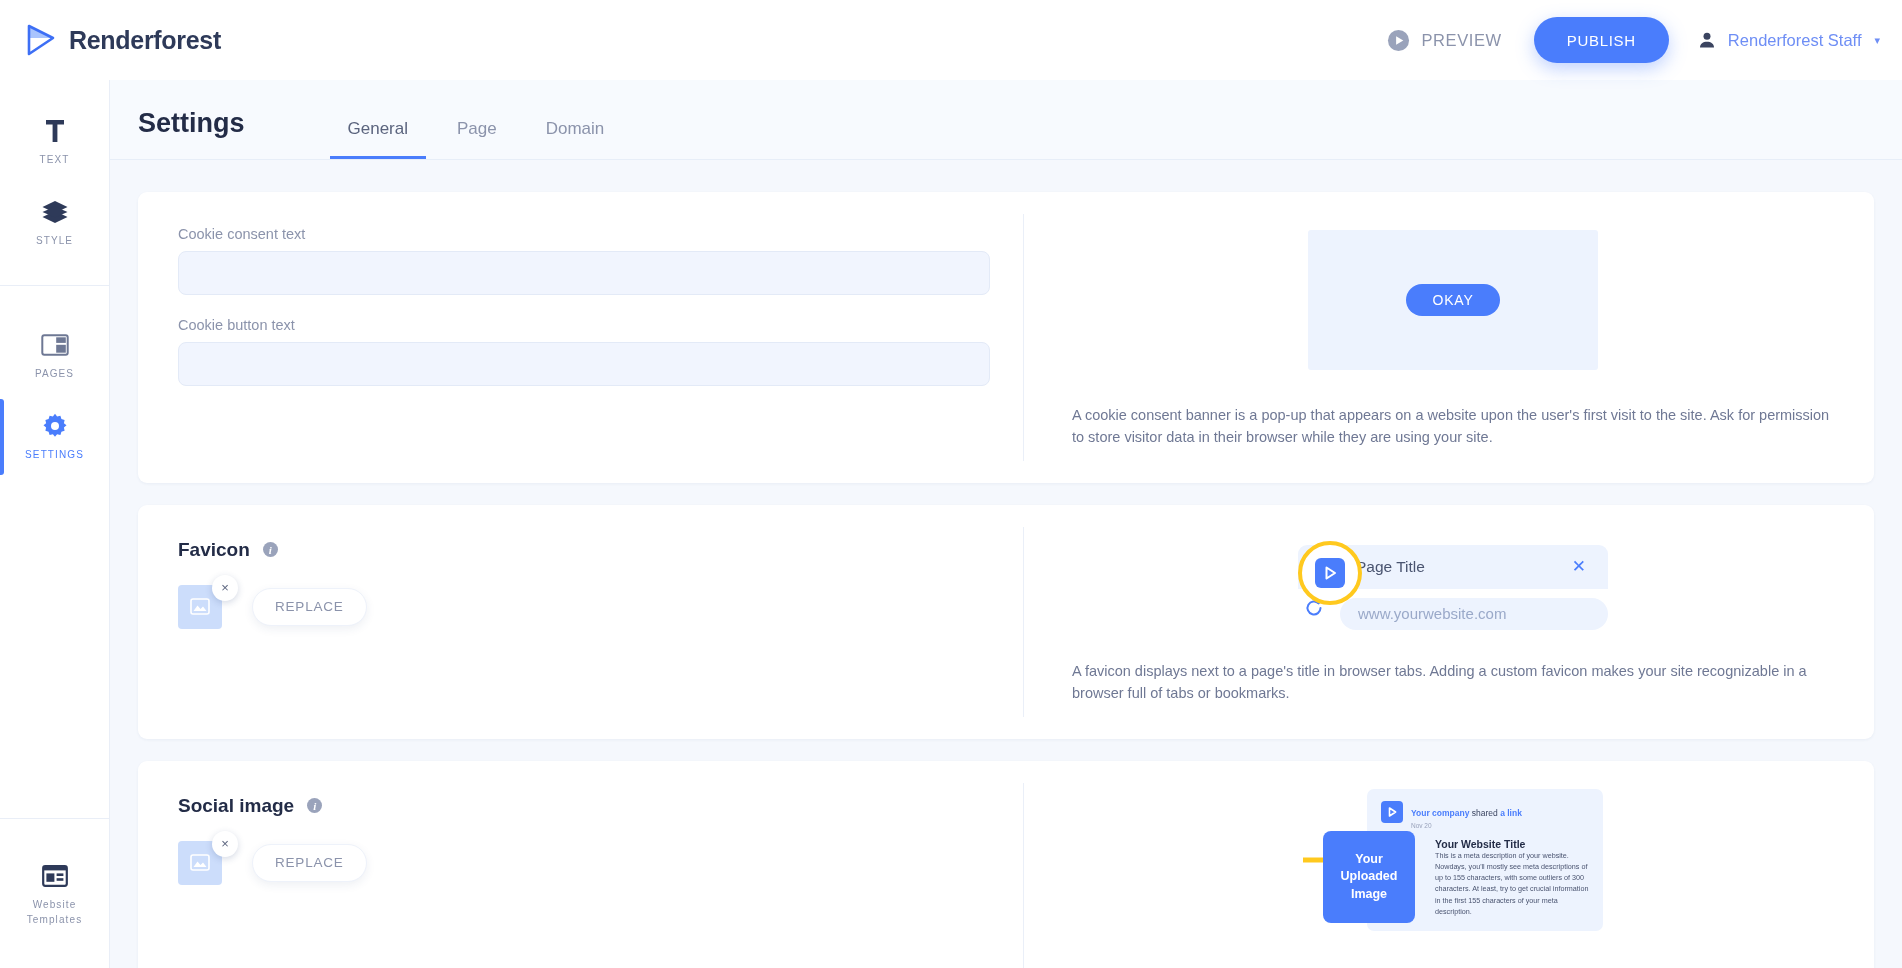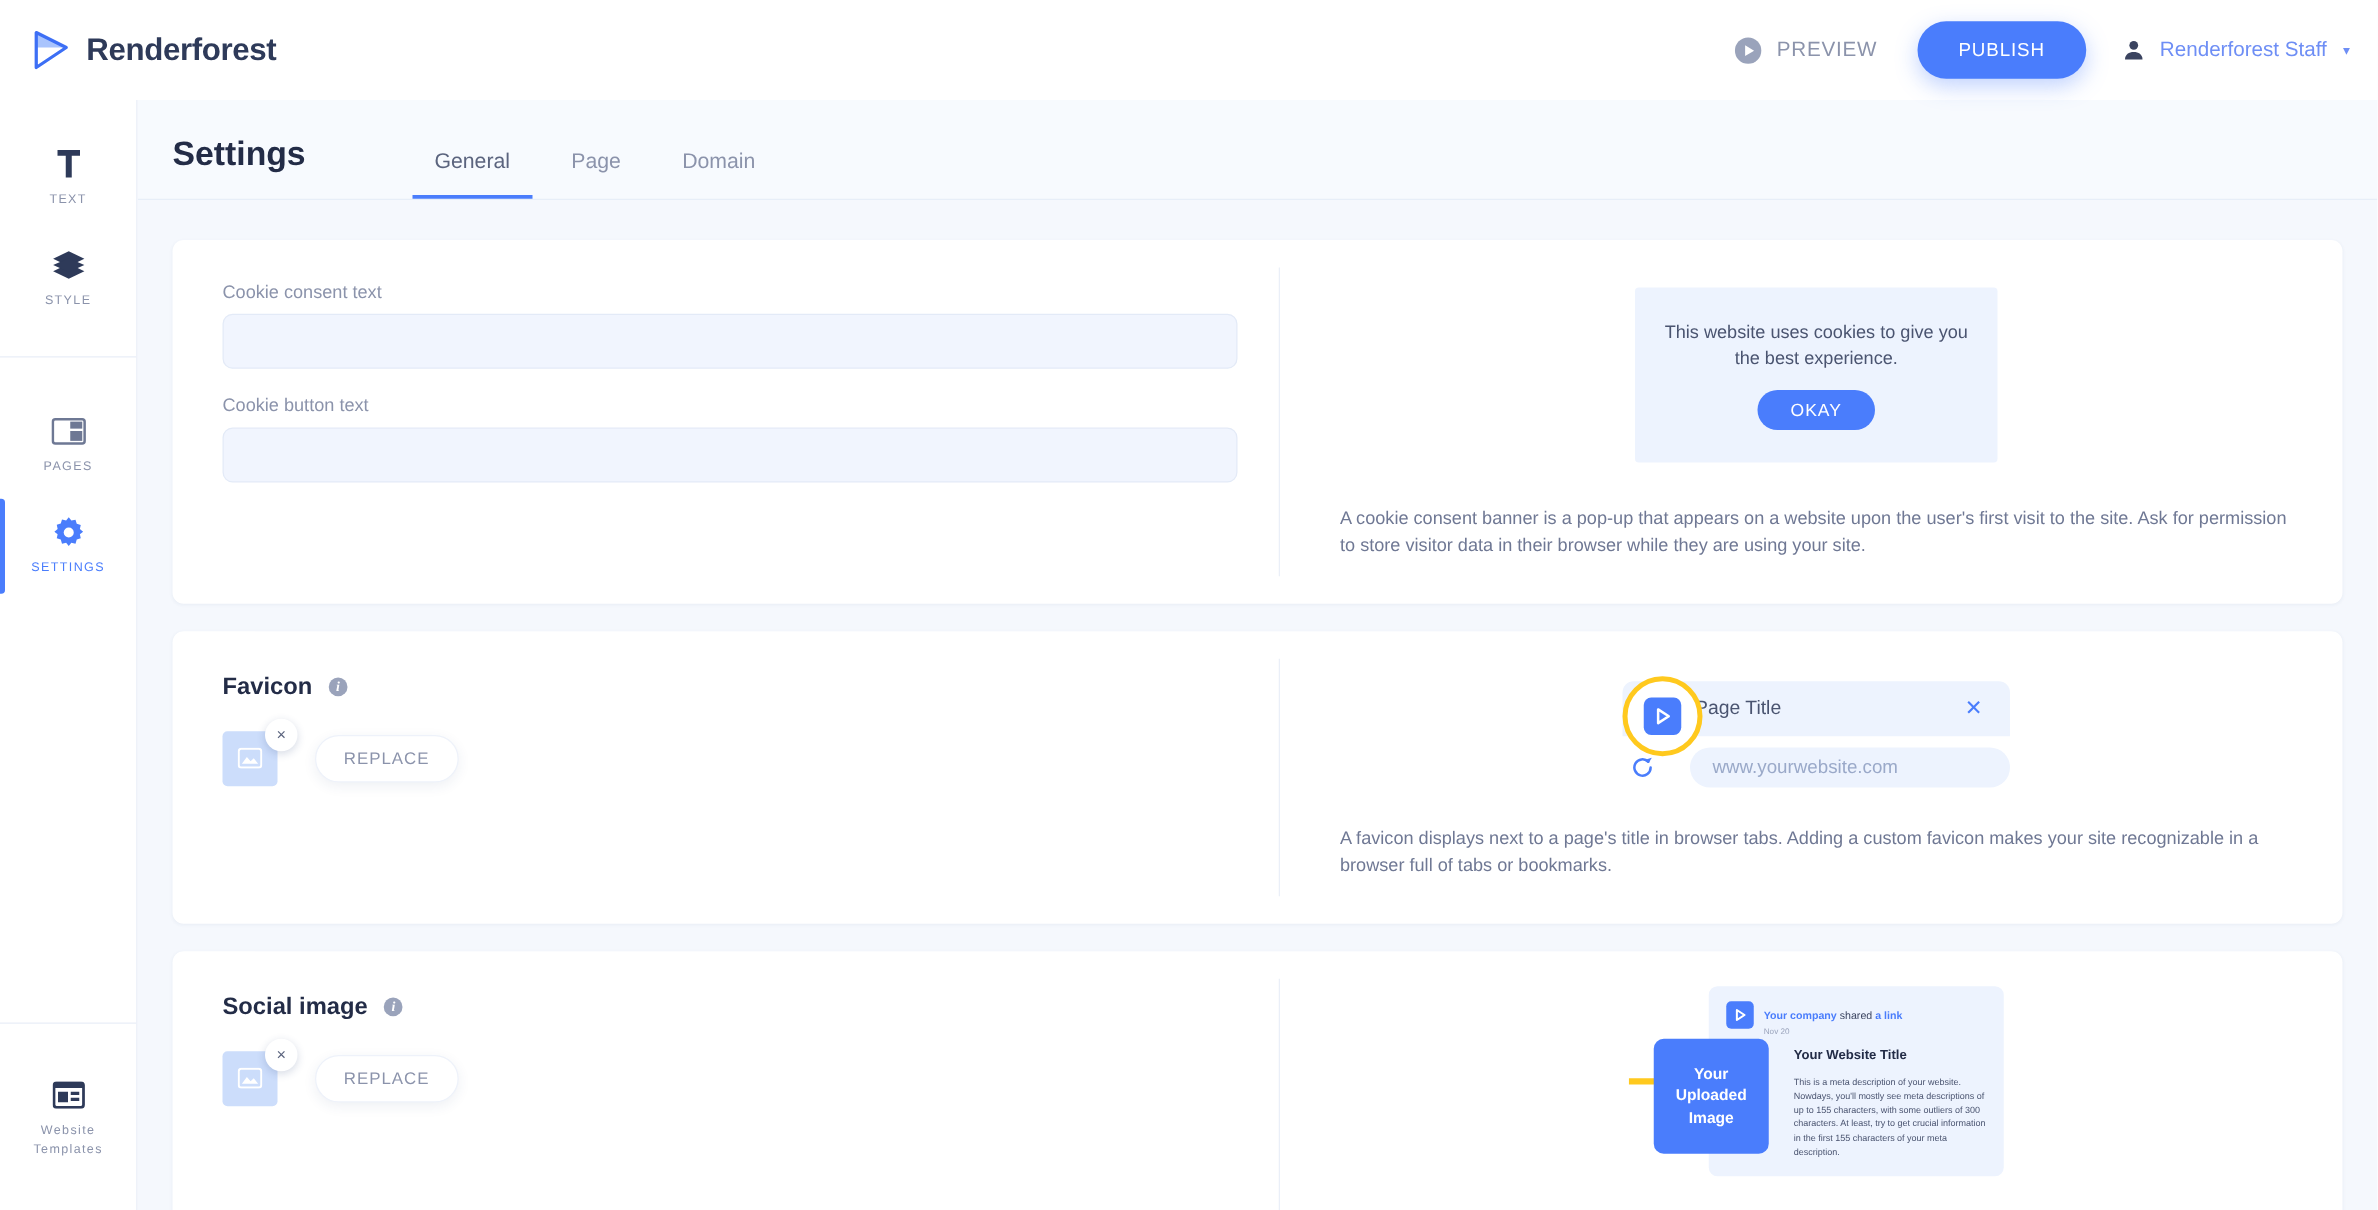--- a/index.html
+++ b/index.html
@@ -167,21 +167,21 @@
 
   
   .fav-mock { position: relative; width: 310px; margin: 0 auto 30px; padding-top: 6px; }
   .fav-tab {
     position: relative; width: 310px; height: 44px;
     background: #edf3fe; border-radius: 9px 9px 0 0;
     display: flex; align-items: center; padding-left: 58px; gap: 10px;
   }
   .fav-tab-title { font-size: 15.5px; color: #4a5470; }
   .fav-tab-x { margin-left: auto; margin-right: 22px; font-size: 17px; color: #4a7dfc; cursor: pointer; }
-  .fav-url-row { display: flex; align-items: center; gap: 28px; padding: 9px 0 0 6px; }
+  .fav-url-row { display: flex; align-items: flex-start; gap: 16px; padding: 9px 0 0 6px; }
   .fav-reload { width: 20px; height: 20px; display: block; }
   .fav-url {
     flex: 1; height: 32px; background: #edf3fe; border-radius: 16px;
     display: flex; align-items: center; padding-left: 18px;
     font-size: 15px; color: #9aa9c9;
   }
   .fav-highlight {
     position: absolute; left: 0px; top: 2px;
     width: 64px; height: 64px; border-radius: 50%;
     border: 4px solid #ffc91e; background: #fff;
@@ -212,21 +212,21 @@
   .social-date { font-size: 6.5px; color: #9aa3bb; margin-top: 1px; }
   .social-body { display: flex; gap: 10px; }
   .social-img {
     position: absolute; left: -44px; top: 42px;
     width: 92px; height: 92px; border-radius: 8px; background: #4a7dfc;
     color: #fff; font-size: 12.5px; font-weight: bold; text-align: center;
     display: flex; align-items: center; justify-content: center; line-height: 1.4;
     padding: 0 6px;
   }
   .social-txt { margin-left: 54px; }
-  .social-title { font-size: 10.5px; font-weight: bold; color: #232c47; margin-bottom: 10px; }
+  .social-title { font-size: 10.5px; font-weight: bold; color: #232c47; margin-bottom: 0; }
   .social-desc { font-size: 7.2px; color: #4a5470; line-height: 1.55; }
 </style>
 </head>
 <body>
 
 <div class="app">
 
   <div class="topbar">
     <div class="brand">
       <svg class="brand-mark" viewBox="0 0 34 34">
@@ -347,21 +347,20 @@
           <div class="field">
             <div class="field-label">Cookie button text</div>
             <input class="field-input" type="text" value="" style="">
           </div>
         </div>
 
         <div class="card-div"></div>
 
         <div class="card-right">
           <div class="cookie-preview">
-            <div class="cookie-preview-text">This website uses cookies to give you the best experience.</div>
             <button class="okay-btn">OKAY</button>
           </div>
           <div class="help-text">A cookie consent banner is a pop-up that appears on a website upon the user's first visit to the site. Ask for permission to store visitor data in their browser while they are using your site.</div>
         </div>
       </div>
 
       <div class="card">
         <div class="card-left" style="padding-bottom:54px">
           <div class="sec-title-row" style="margin-bottom:20px">
             <span class="sec-title">Favicon</span>

